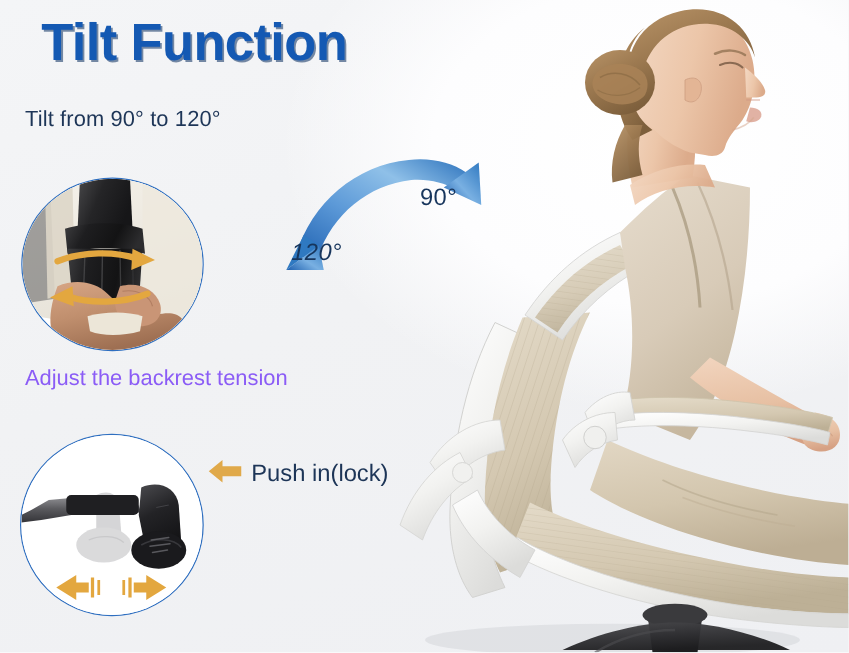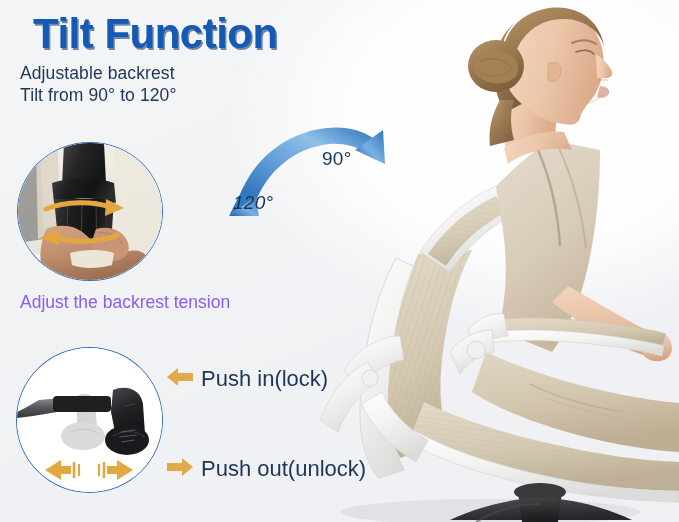--- a/index.html
+++ b/index.html
@@ -58,21 +58,21 @@
     width: 185px;
     height: 105px;
   }
   .angle-label {
     position: absolute;
     font-size: 19px;
     color: #17355c;
     letter-spacing: 0.3px;
     white-space: nowrap;
   }
-  .angle-90  { left: 322px; top: 148px; }
+  .angle-90  { left: 336px; top: 148px; }
   .angle-120 { left: 233px; top: 192px; font-style: italic; }
 
   
   .oval {
     position: absolute;
     border: 1.6px solid #2f6fc0;
     border-radius: 50%;
     background: #ffffff;
     overflow: hidden;
   }
@@ -102,21 +102,21 @@
   .push-row {
     position: absolute;
     display: flex;
     align-items: center;
     gap: 7px;
     white-space: nowrap;
   }
   .push-in  { left: 166px; top: 366px; }
   .push-out { left: 166px; top: 456px; }
   .push-text {
-    font-size: 22px;
+    font-size: 19px;
     color: #1d3557;
   }
 
   
   .photo {
     position: absolute;
     left: 300px;
     top: 0;
     width: 379px;
     height: 522px;
@@ -285,21 +285,20 @@
                C 106 428, 90 410, 82 392 Z" fill="url(#gFrame)" stroke="#d4d4d2" stroke-width="0.7"></path>
 
       <path d="M218 492 L 262 492 L 258 522 L 222 522 Z" fill="url(#gBase)"></path>
       <ellipse cx="240" cy="492" rx="26" ry="9" fill="#3a3a3d"></ellipse>
       <path d="M150 520 C 180 506, 214 498, 240 498 C 268 498, 302 506, 332 520 Z" fill="url(#gBase)" opacity="0.95"></path>
       <path d="M176 522 C 196 510, 218 504, 240 504" fill="none" stroke="#4d4d50" stroke-width="2" opacity="0.6"></path>
     </svg>
   </div>
 
   <div class="title">Tilt Function</div>
-  <div class="subtitle l1">Adjustable backrest</div>
   <div class="subtitle l2">Tilt from 90° to 120°</div>
 
   <div class="arc-wrap">
     <svg width="185" height="105" viewBox="0 0 185 105" xmlns="http://www.w3.org/2000/svg">
       <defs>
         <linearGradient id="gArc" x1="0" y1="1" x2="1" y2="0">
           <stop offset="0%" stop-color="#1c5fb0"></stop>
           <stop offset="40%" stop-color="#5d9ad8"></stop>
           <stop offset="70%" stop-color="#8fc0e8"></stop>
           <stop offset="100%" stop-color="#2d73bd"></stop>
@@ -441,22 +440,14 @@
 
   <div class="push-row push-in">
     <span>
       <svg width="28" height="22" viewBox="0 0 28 22" xmlns="http://www.w3.org/2000/svg">
         <path d="M1 11 L 12 2 L 12 7 L 27 7 L 27 15 L 12 15 L 12 20 Z" fill="#e0a94a"></path>
       </svg>
     </span>
     <span class="push-text">Push in(lock)</span>
   </div>
 
-  <div class="push-row push-out">
-    <span>
-      <svg width="28" height="22" viewBox="0 0 28 22" xmlns="http://www.w3.org/2000/svg">
-        <path d="M27 11 L 16 2 L 16 7 L 1 7 L 1 15 L 16 15 L 16 20 Z" fill="#e0a94a"></path>
-      </svg>
-    </span>
-    <span class="push-text">Push out(unlock)</span>
-  </div>
 
 </div>
 
 </body></html>

